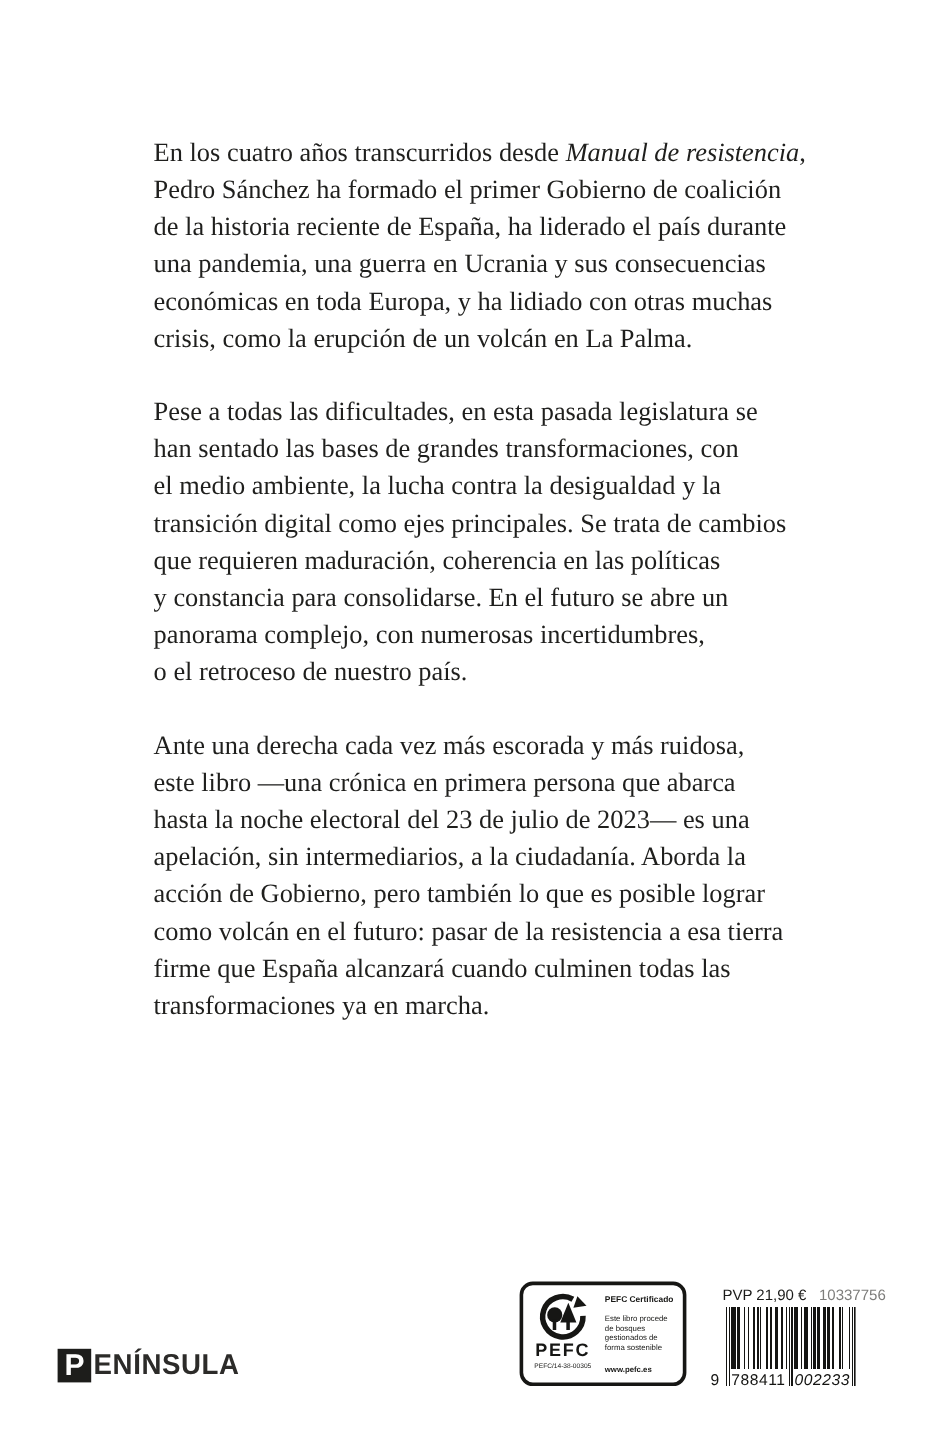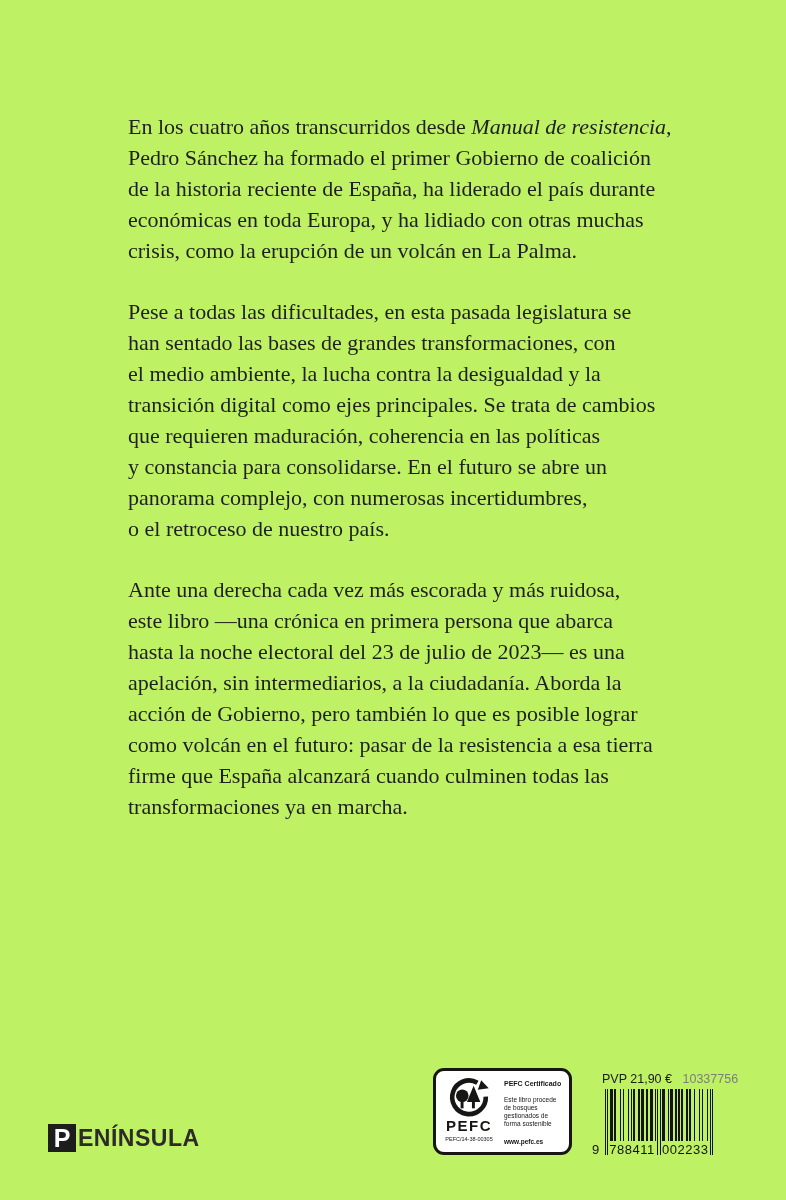--- a/index.html
+++ b/index.html
@@ -1,18 +1,18 @@
 <!DOCTYPE html>
 <html><head>
 <meta charset="utf-8">
 <style>
   html,body { margin:0; padding:0; background:#e8e8e8; }
   .cover {
     position:relative; width:786px; height:1200px; margin:0 auto;
-    background:#bef264; overflow:hidden;
+    background:#ffffff; overflow:hidden;
     font-family:"Liberation Serif", serif; color:#1f1f1d;
   }
   
   .synopsis { position:absolute; left:128px; top:111px; font-size:22px; line-height:31px; }
   .para { margin:0 0 30px 0; }
   .line { display:block; white-space:nowrap; }
   .line em { font-style:italic; }
 
   
   .publisher { position:absolute; left:48px; top:1124px; display:flex; align-items:flex-start;
@@ -40,32 +40,33 @@
   .barcode-block { position:absolute; left:592px; top:1072px; width:145px;
                    font-family:"Liberation Sans", sans-serif; color:#1b1b19; }
   .pvp-line { font-size:12.5px; line-height:14px; margin-left:10px; white-space:nowrap; }
   .pvp-price { font-weight:400; }
   .pvp-code { color:#7d7d7b; margin-left:7px; }
   .bars-wrap { position:relative; margin-left:13px; margin-top:3px; width:108px; height:68px; }
   .bars-wrap svg { display:block; }
   .ean-digit { position:absolute; font-size:13px; line-height:13px; top:54px; color:#141412; }
   .ean-first { left:-13px; }
   .ean-g1 { left:4px;  width:46px; text-align:center; letter-spacing:0.5px; }
-  .ean-g2 { left:57px; width:46px; text-align:center; letter-spacing:0.5px; }
+  .ean-g2 { left:57px; width:46px; text-align:center; letter-spacing:0.5px;font-style:italic; }
 </style>
 </head>
 <body>
 
 <div class="cover">
 
   <div class="synopsis">
     <p class="para">
       <span class="line"><span>En los cuatro años transcurridos desde </span><em>Manual de resistencia</em><span>,</span></span>
       <span class="line">Pedro Sánchez ha formado el primer Gobierno de coalición</span>
       <span class="line">de la historia reciente de España, ha liderado el país durante</span>
+      <span class="line">una pandemia, una guerra en Ucrania y sus consecuencias</span>
       <span class="line">económicas en toda Europa, y ha lidiado con otras muchas</span>
       <span class="line">crisis, como la erupción de un volcán en La Palma.</span>
     </p>
     <p class="para">
       <span class="line">Pese a todas las dificultades, en esta pasada legislatura se</span>
       <span class="line">han sentado las bases de grandes transformaciones, con</span>
       <span class="line">el medio ambiente, la lucha contra la desigualdad y la</span>
       <span class="line">transición digital como ejes principales. Se trata de cambios</span>
       <span class="line">que requieren maduración, coherencia en las políticas</span>
       <span class="line">y constancia para consolidarse. En el futuro se abre un</span>

